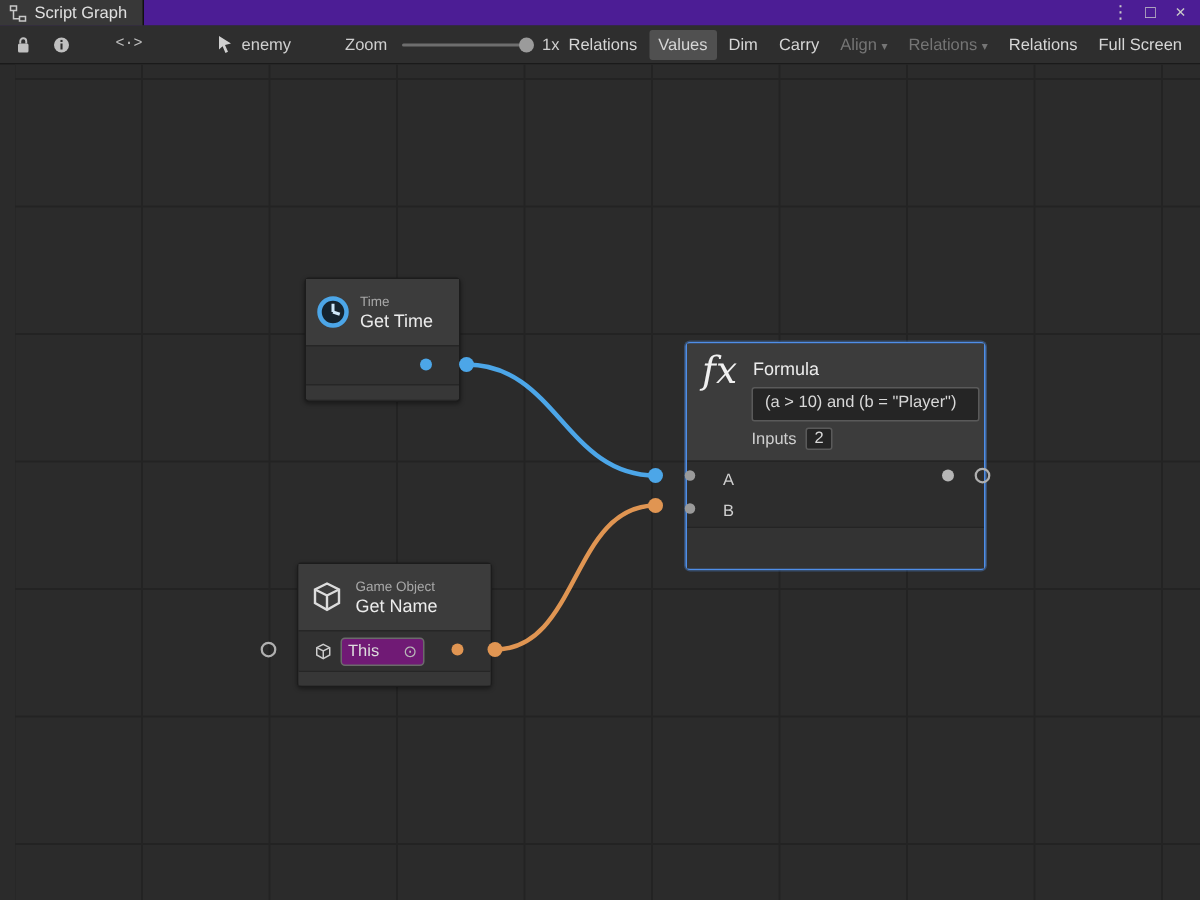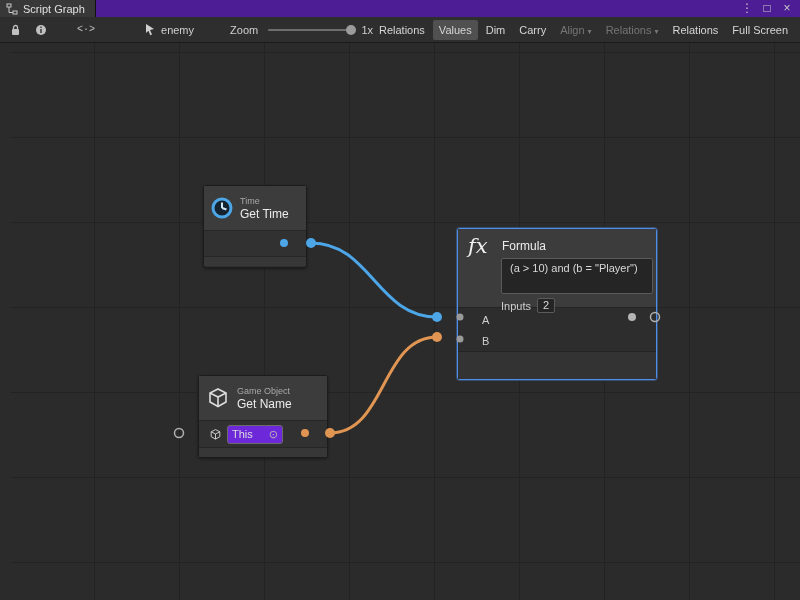--- a/index.html
+++ b/index.html
@@ -50,37 +50,37 @@
   
   .node-time { left:193px; top:142px; width:104px; height:83px; }
   .node-time .n-header { height:44px; }
   .node-time .n-body { height:26px; }
   .node-time .n-footer { height:10px; }
 
   
   .node-formula { left:447px; top:185px; width:200px; height:152px; }
   .f-header { background:#3c3c3c; height:78px; padding:5px 8px 0 10px; }
   .f-titlerow { display:flex; align-items:center; gap:8px; height:24px; }
-  .fx { font-family:"DejaVu Serif", serif; font-style:italic; font-size:21px; color:#f0f0f0; width:26px; }
-  .expr-box { margin-left:33px; width:152px; height:36px; background:#252525; border:1px solid #5a5a5a;
+  .fx { font-family:"DejaVu Serif", serif; font-style:italic; font-size:25px; color:#f0f0f0; width:26px; }
+  .expr-box { margin-left:33px; width:152px; height:23px; background:#252525; border:1px solid #5a5a5a;
     border-radius:2px; padding:2px 8px; color:#d8d8d8; font-size:11px; line-height:14px; overflow:hidden; }
   .inputs-row { margin-left:33px; margin-top:4px; display:flex; align-items:center; gap:6px; }
   .inputs-label { color:#cfcfcf; }
   .inputs-count { background:#252525; border:1px solid #5a5a5a; border-radius:2px; padding:0 5px;
     color:#d8d8d8; line-height:13px; }
   .f-ports { background:#2d2d2d; border-top:1px solid #242424; height:44px; padding-top:1px; }
   .f-port-row { height:21px; display:flex; align-items:center; padding-left:24px; color:#cfcfcf; }
   .f-footer { background:#333333; border-top:1px solid #242424; height:28px; }
 
   
   .node-go { left:188px; top:332px; width:130px; height:83px; }
   .node-go .n-header { height:44px; }
   .node-go .n-body { height:27px; display:flex; align-items:center; gap:5px; padding-left:10px; }
   .node-go .n-footer { height:10px; }
-  .go-field { display:flex; align-items:center; width:56px; height:19px; background:#6d28d9;
+  .go-field { display:flex; align-items:center; width:56px; height:19px; background:#701a75;
     border:1px solid #6b6b6b; border-radius:3px; padding:0 4px; color:#dddddd;text-align:center; }
   .go-field .tgt { margin-left:auto; color:#b8b8b8; font-size:11px; }
 
   svg.wires { position:absolute; top:43px; left:0; width:800px; height:557px; pointer-events:none; }
 </style>
 </head>
 <body>
 
 <div class="app">
 

